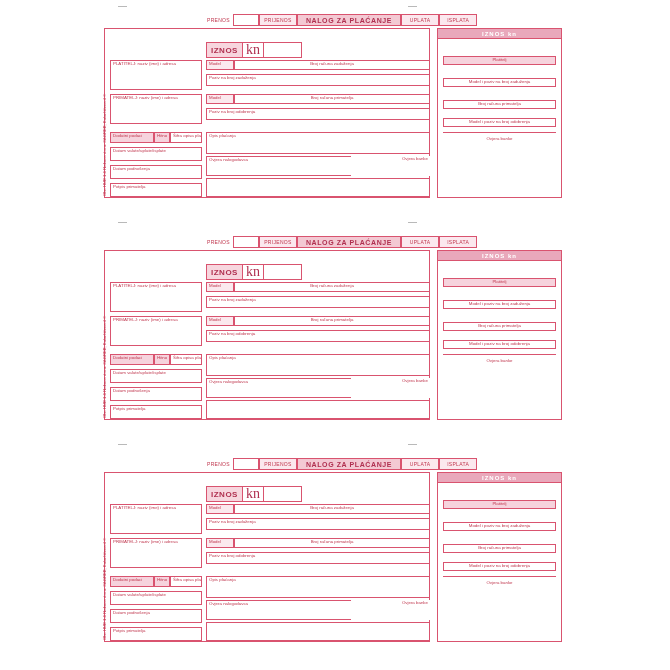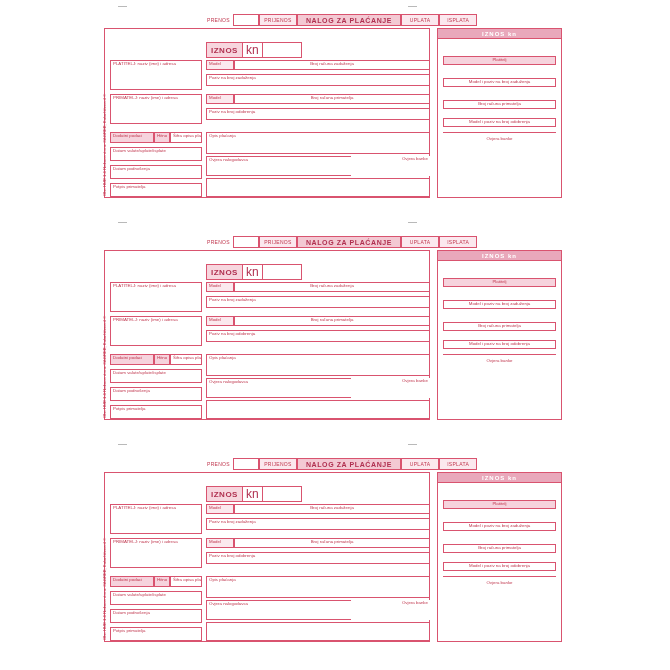--- a/index.html
+++ b/index.html
@@ -78,22 +78,22 @@
   .amountbox{
     position:absolute;left:110px;top:28px;width:96px;height:16px;
     border:1px solid #d9536f;box-sizing:border-box;
     display:flex;align-items:center;
     background:#f7d6de;
   }
   .amountbox .lbl{
     font-size:8px;font-weight:bold;color:#b03050;padding:0 4px;letter-spacing:.5px;
   }
   .amountbox .kn{
-    font-size:12px;color:#b03050;padding:0 3px;border-left:1px solid #d9536f;
-    height:100%;display:flex;align-items:center;background:#fff;
+    font-size:14px;color:#b03050;padding:0 3px;border-left:1px solid #d9536f;
+    height:100%;display:flex;align-items:center;background:#fff;font-family:Liberation Serif, serif;
   }
   .amountbox .fill{
     flex:1;height:100%;background:#fff;border-left:1px solid #d9536f;
   }
 
   
   .fld{
     position:absolute;
     border:1px solid #d9536f;
     box-sizing:border-box;

